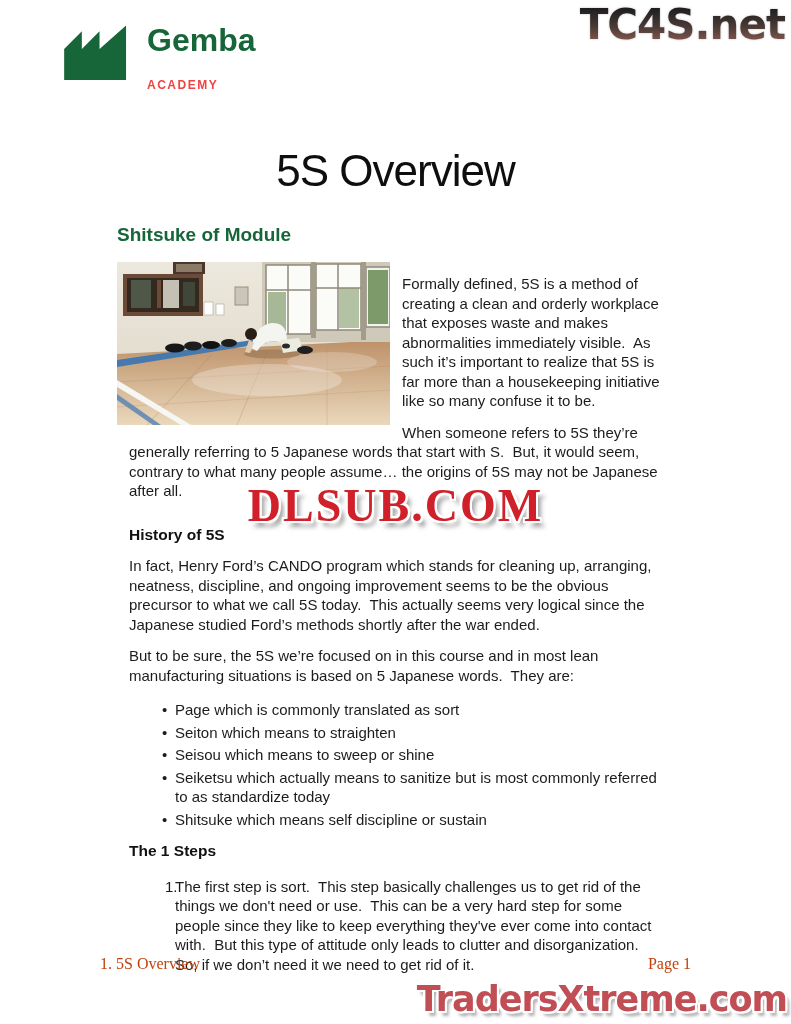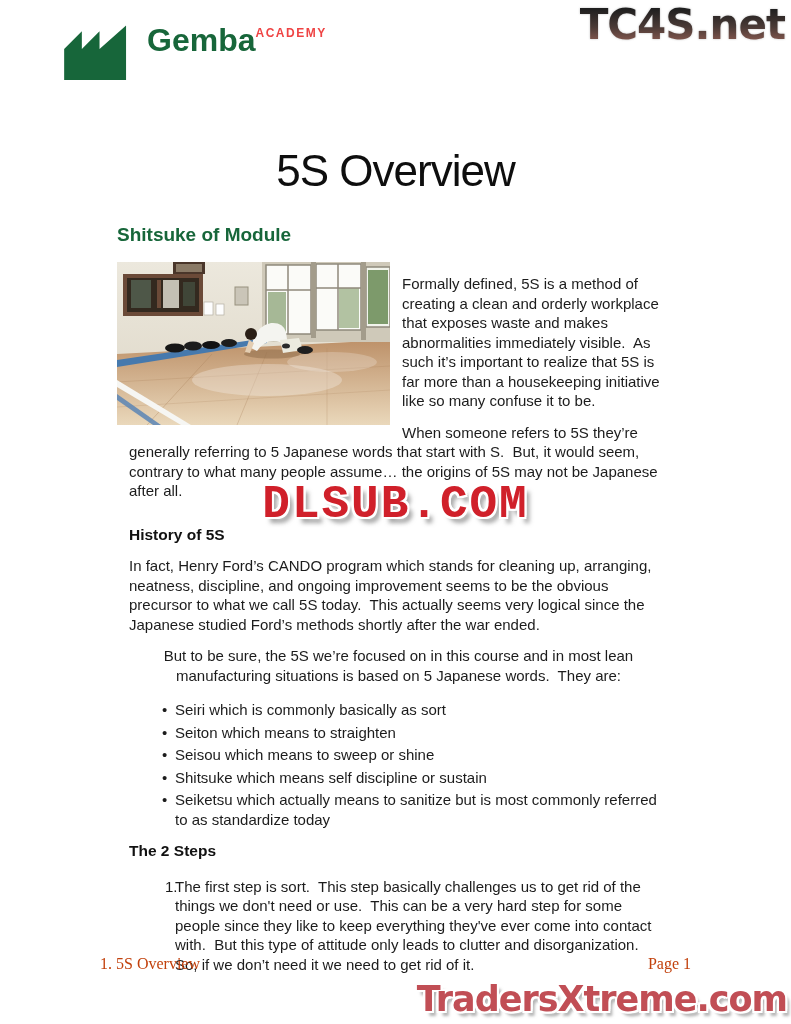--- a/index.html
+++ b/index.html
@@ -2,21 +2,21 @@
 <html><head>
 <meta charset="utf-8">
 <style>
   html,body{margin:0;padding:0;background:#fff;}
   body{width:791px;height:1024px;position:relative;overflow:hidden;
        font-family:"Liberation Sans",sans-serif;color:#1c1c1c;}
 
   
   .logo{position:absolute;left:64px;top:24px;display:flex;align-items:flex-start;gap:9px;}
   .logo-icon{width:74px;height:56px;}
-  .logo-text{display:flex;flex-direction:row;line-height:1;}
+  .logo-text{display:flex;flex-direction:column;line-height:1;gap:20px;}
   .logo-name{font-size:32px;font-weight:bold;color:#17663a;letter-spacing:0;}
   .logo-sub{font-size:12px;font-weight:bold;color:#ef4444;letter-spacing:1.5px;margin-top:3px;}
 
   .wm-tc4s{position:absolute;top:0px;right:6px;font-size:42px;font-weight:bold;
     font-family:"DejaVu Sans",sans-serif;letter-spacing:-1px;
     background:linear-gradient(to bottom,#1f1f1f 18%,#4a3a36 55%,#8a5a50 88%);
     -webkit-background-clip:text;background-clip:text;color:transparent;
     filter:drop-shadow(0 0 1px rgba(190,190,190,.9));}
 
   .page-title{position:absolute;left:0;right:0;top:146px;text-align:center;
@@ -32,39 +32,39 @@
   .content .t{white-space:pre-wrap;}
 
   .photo{float:left;width:273px;height:163px;margin:0 12px 0 0;display:block;}
 
   .p-wrap{margin-top:19px;}
   .clear{clear:both;}
 
   .sub-heading{font-size:15.5px;font-weight:bold;color:#111;}
   .h-history{margin-top:12px;}
   .p-history{margin-top:14px;}
-  .p-course{margin-top:17px;text-align:center;}
+  .p-course{margin-top:17px;}
 
   ul.s-words{list-style:none;margin-top:15px !important;}
   ul.s-words li{position:relative;padding-left:46px;margin-bottom:3px;}
   ul.s-words li::before{content:"\2022";position:absolute;left:33px;top:0;}
 
   .h-steps{margin-top:15px;}
   ol.steps{list-style:none;margin-top:16px !important;}
   ol.steps li{position:relative;padding-left:46px;}
   ol.steps .num{position:absolute;left:36px;top:0;}
 
   
   .footer{position:absolute;left:100px;right:100px;top:955px;
     font-family:"Liberation Serif",serif;font-size:16px;color:#c2410c;
     display:flex;justify-content:space-between;}
 
   
   .wm-dlsub{position:absolute;left:50%;top:479px;transform:translateX(-50%);
-    font-family:Liberation Mono, monospace;font-weight:bold;font-size:46px;letter-spacing:2px;
+    font-family:Liberation Serif, serif;font-weight:bold;font-size:46px;letter-spacing:2px;
     color:#d0202a;white-space:nowrap;
     text-shadow:-2px -2px 0 #fff,2px -2px 0 #fff,-2px 2px 0 #fff,2px 2px 0 #fff,
       0 -2px 0 #fff,0 2px 0 #fff,-2px 0 0 #fff,2px 0 0 #fff,
       5px 6px 4px rgba(120,120,120,.65);}
 
   .wm-traders{position:absolute;right:4px;top:979px;
     font-family:"DejaVu Sans",sans-serif;font-weight:bold;font-size:35px;letter-spacing:-1px;
     color:#c14e55;white-space:nowrap;
     text-shadow:-2px -2px 0 #fff,2px -2px 0 #fff,-2px 2px 0 #fff,2px 2px 0 #fff,
       0 -2px 0 #fff,0 2px 0 #fff,-2px 0 0 #fff,2px 0 0 #fff,
@@ -164,28 +164,28 @@
 
   <p class="p-side"><span class="t">Formally defined, 5S is a method of creating a clean and orderly workplace that exposes waste and makes abnormalities immediately visible.  As such it’s important to realize that 5S is far more than a housekeeping initiative like so many confuse it to be.</span></p>
   <p class="p-wrap"><span class="t">When someone refers to 5S they’re generally referring to 5 Japanese words that start with S.  But, it would seem, contrary to what many people assume… the origins of 5S may not be Japanese after all.</span></p>
   <div class="clear"></div>
 
   <h3 class="sub-heading h-history">History of 5S</h3>
   <p class="p-history"><span class="t">In fact, Henry Ford’s CANDO program which stands for cleaning up, arranging, neatness, discipline, and ongoing improvement seems to be the obvious precursor to what we call 5S today.  This actually seems very logical since the Japanese studied Ford’s methods shortly after the war ended.</span></p>
   <p class="p-course"><span class="t">But to be sure, the 5S we’re focused on in this course and in most lean manufacturing situations is based on 5 Japanese words.  They are:</span></p>
 
   <ul class="s-words">
-    <li><span class="t">Seiri which is commonly basically as sort</span></li>
+    <li><span class="t">Page which is commonly translated as sort</span></li>
     <li><span class="t">Seiton which means to straighten</span></li>
     <li><span class="t">Seisou which means to sweep or shine</span></li>
+    <li><span class="t">Seiketsu which actually means to sanitize but is most commonly referred to as standardize today</span></li>
     <li><span class="t">Shitsuke which means self discipline or sustain</span></li>
-    <li><span class="t">Seiketsu which actually means to sanitize but is most commonly referred to as standardize today</span></li>
   </ul>
 
-  <h3 class="sub-heading h-steps">The 2 Steps</h3>
+  <h3 class="sub-heading h-steps">The 1 Steps</h3>
   <ol class="steps">
     <li>
       <span class="num">1.</span>
       <span class="t">The first step is sort.  This step basically challenges us to get rid of the things we don't need or use.  This can be a very hard step for some people since they like to keep everything they've ever come into contact with.  But this type of attitude only leads to clutter and disorganization.  So, if we don’t need it we need to get rid of it.</span>
     </li>
   </ol>
 </div>
 
 <div class="wm-dlsub">DLSUB.COM</div>
 

